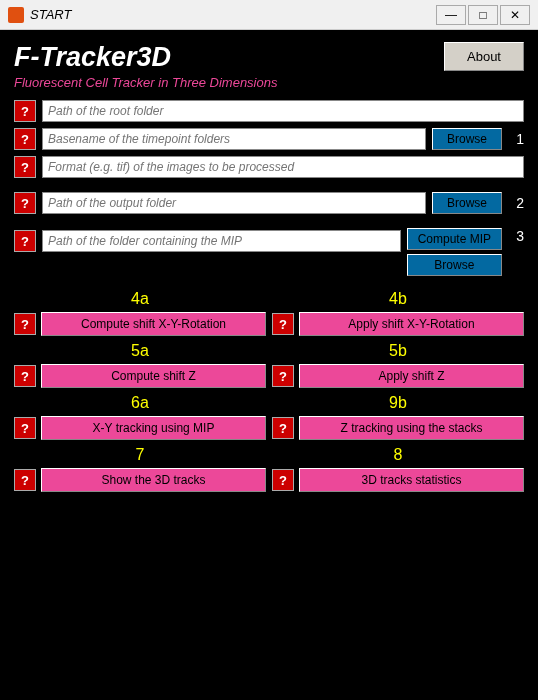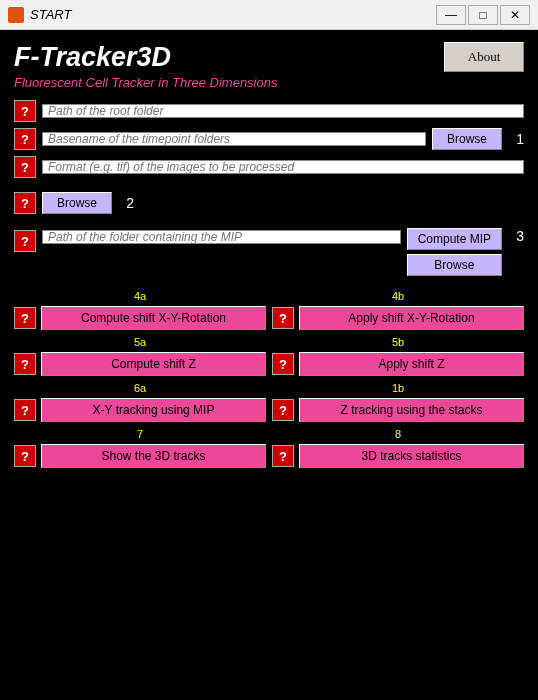--- a/index.html
+++ b/index.html
@@ -70,21 +70,20 @@
     }
     .about-btn {
       background: #d4d0c8;
       border: 1px solid #888;
       border-top: 1px solid #fff;
       border-left: 1px solid #fff;
       padding: 6px 11px;
       font-size: 13px;
       cursor: pointer;
       min-width: 80px;
-      font-family: Liberation Serif, serif;
     }
     .field-row {
       display: flex;
       align-items: center;
       margin-bottom: 6px;
       gap: 6px;
     }
     .help-btn {
       background: #cc0000;
       color: #fff;
@@ -95,30 +94,30 @@
       border: 1px solid #aaa;
       display: flex;
       align-items: center;
       justify-content: center;
       cursor: pointer;
       flex-shrink: 0;
     }
     .text-input {
       background: #fff;
       border: 1px solid #888;
-      height: 14px;
+      height: 22px;
       font-size: 12px;
       color: #333;
       padding: 2px 5px;
       font-style: italic;
       color: #555;
       flex: 1;
     }
     .browse-btn {
-      background: #c4b5fd;
+      background: #0369a1;
       border: 1px solid #888;
       border-top: 1px solid #fff;
       border-left: 1px solid #fff;
       padding: 3px 10px;
       font-size: 12px;
       cursor: pointer;
       min-width: 70px;
     }
     .number-label {
       color: #fff;
@@ -140,21 +139,21 @@
       margin-bottom: 6px;
     }
     .col-half {
       flex: 1;
       display: flex;
       flex-direction: column;
       align-items: center;
     }
     .col-label {
       color: #ffff00;
-      font-size: 11px;
+      font-size: 16px;
       margin-bottom: 4px;
     }
     .col-row {
       display: flex;
       align-items: center;
       gap: 5px;
       width: 100%;
     }
     .action-btn {
       background: #ec4899;
@@ -205,20 +204,21 @@
 
   <div class="field-row">
     <div class="help-btn">?</div>
     <input class="text-input" type="text" placeholder="Format (e.g. tif) of the images to be processed" style="">
   </div>
 
   <div class="divider"></div>
 
   <div class="field-row">
     <div class="help-btn">?</div>
+    <input class="text-input" type="text" placeholder="Path of the output folder" style="">
     <button class="browse-btn">Browse</button>
     <span class="number-label">2</span>
   </div>
 
   <div class="divider"></div>
 
   <div class="field-row" style="align-items:flex-start;">
     <div class="help-btn" style="margin-top:2px;">?</div>
     <input class="text-input" type="text" style="margin-top: 2px;" placeholder="Path of the folder containing the MIP">
     <div class="browse-compute-col">
@@ -266,21 +266,21 @@
 
   <div class="two-col-section">
     <div class="col-half">
       <div class="col-label">6a</div>
       <div class="col-row">
         <div class="help-btn">?</div>
         <button class="action-btn">X-Y tracking using MIP</button>
       </div>
     </div>
     <div class="col-half">
-      <div class="col-label">1b</div>
+      <div class="col-label">9b</div>
       <div class="col-row">
         <div class="help-btn">?</div>
         <button class="action-btn">Z tracking using the stacks</button>
       </div>
     </div>
   </div>
 
   <div class="two-col-section">
     <div class="col-half">
       <div class="col-label">7</div>

